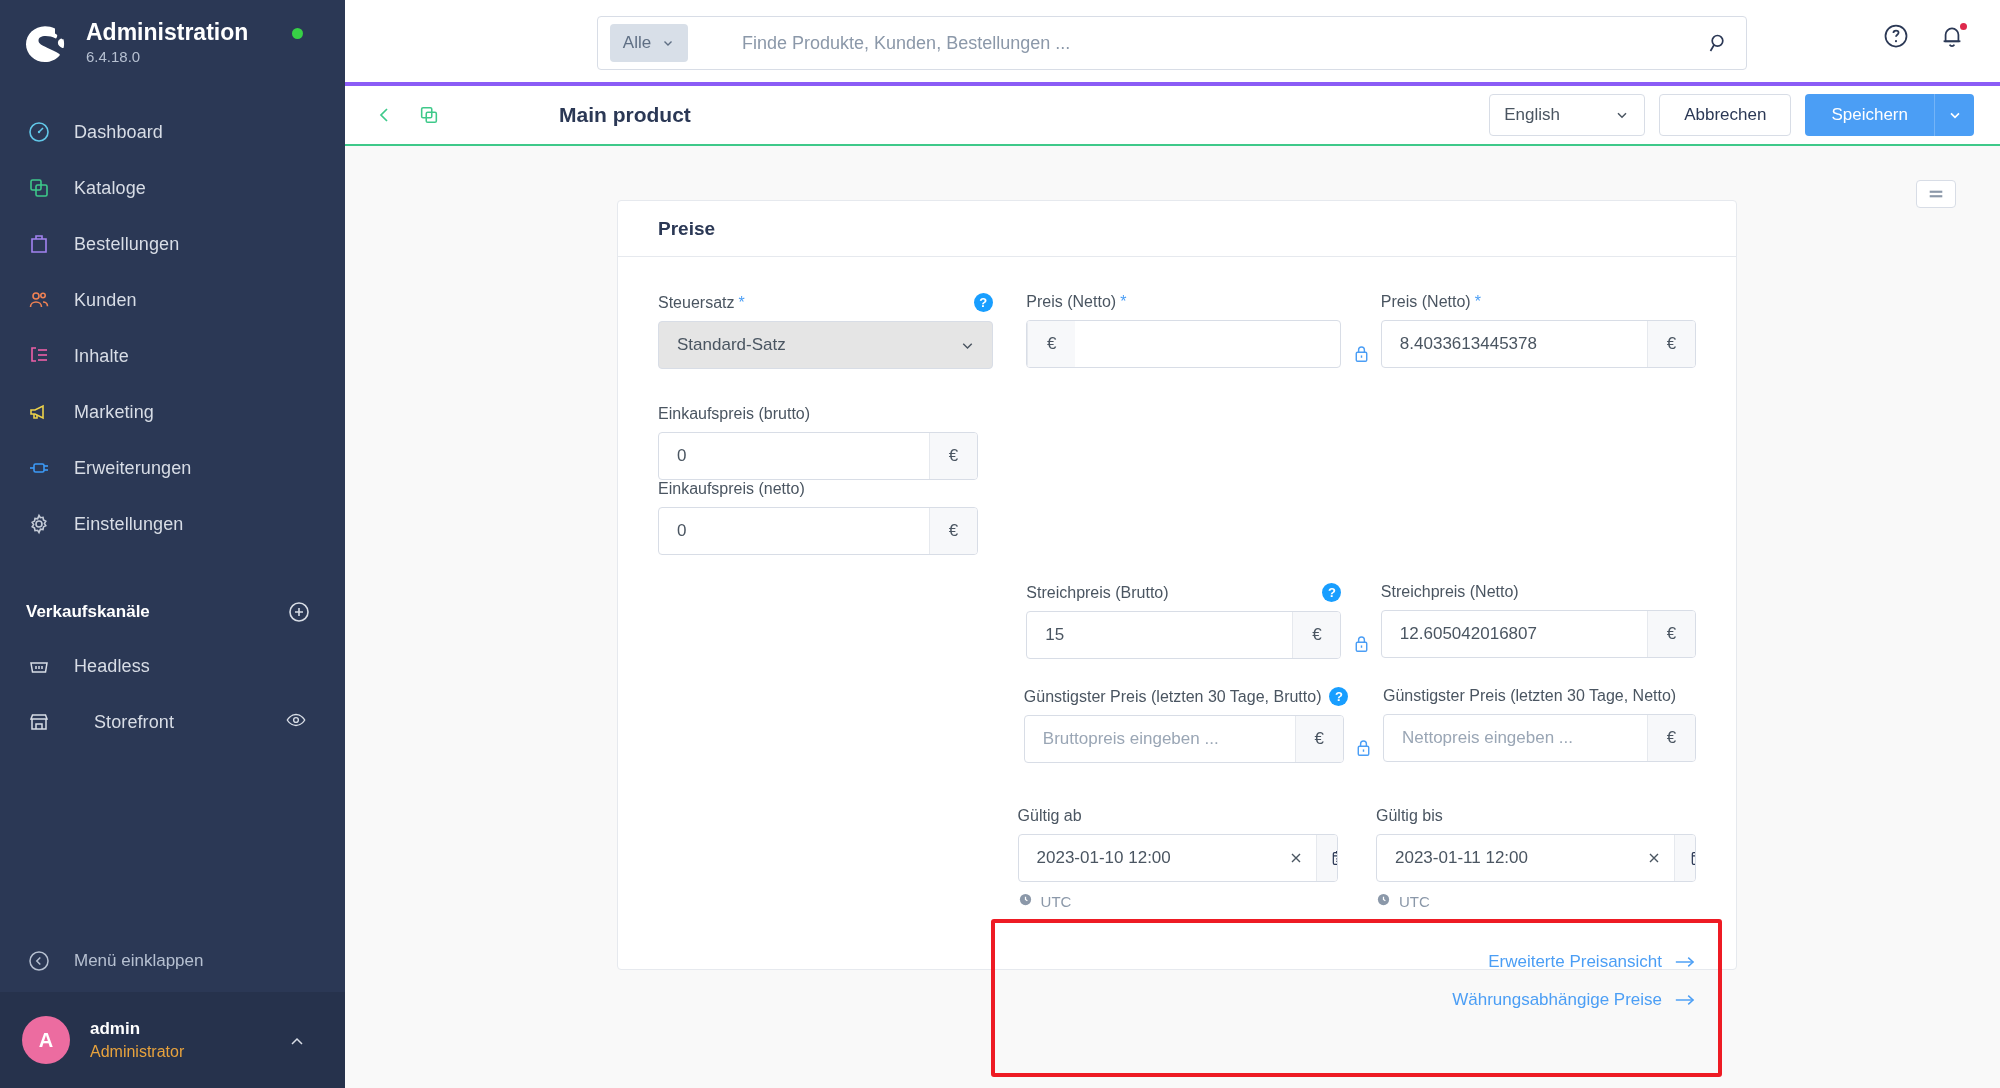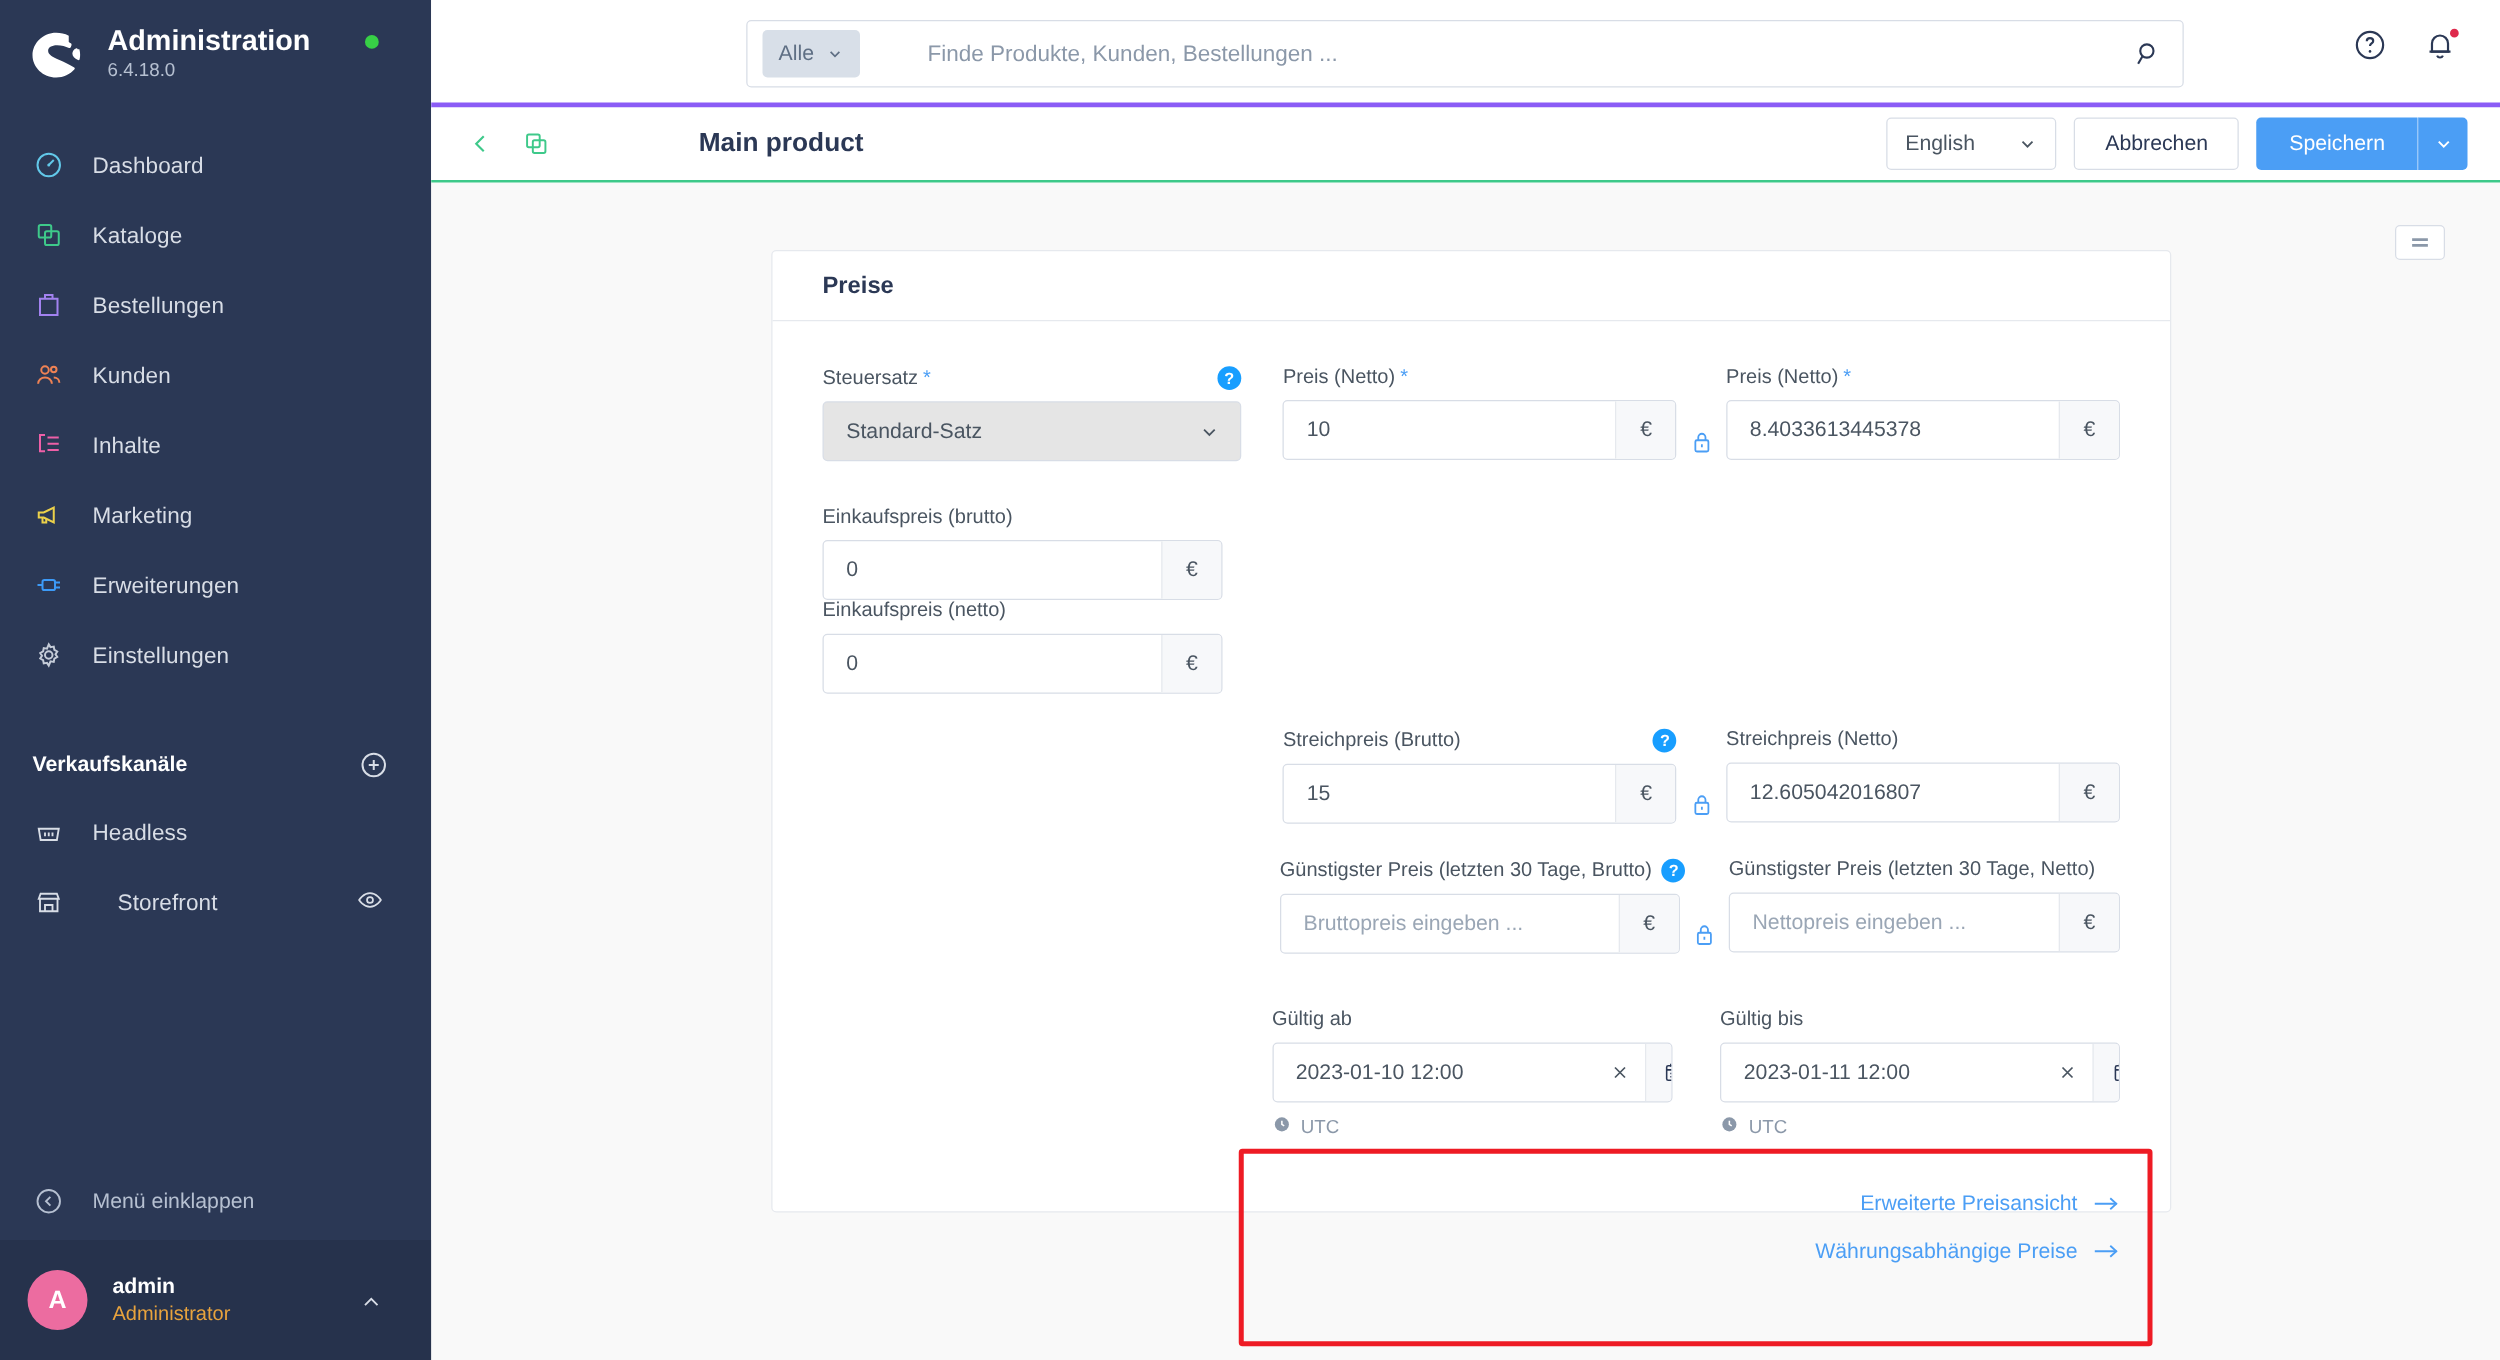--- a/index.html
+++ b/index.html
@@ -111,21 +111,21 @@
     display: flex; align-items: center; flex: none; position: relative;
   }
   .sb-left { display: flex; align-items: center; gap: 16px; padding-left: 26px; }
   .sb-iconbtn { cursor: pointer; display: flex; align-items: center; justify-content: center; width: 28px; height: 28px; }
   .sb-title {
     position: absolute; left: 214px;
     font-size: 21px; font-weight: bold; color: #2b3855;
   }
   .sb-right { position: absolute; right: 26px; display: flex; align-items: center; gap: 14px; }
   .lang-select {
-    width: 136px; height: 42px; border: 1px solid #d8dde6; border-radius: 4px;
+    width: 156px; height: 42px; border: 1px solid #d8dde6; border-radius: 4px;
     background: #fff; display: flex; align-items: center; justify-content: space-between;
     padding: 0 14px; font-size: 17px; color: #4a5561; cursor: pointer;
   }
   .btn-ghost {
     height: 42px; padding: 0 24px; border: 1px solid #d8dde6; border-radius: 4px;
     background: #fff; color: #2b3855; font-size: 17px; cursor: pointer;
     display: flex; align-items: center; font-family: "Liberation Sans", sans-serif;
   }
   .btn-primary {
     height: 42px; padding: 0 26px; border: none; border-radius: 4px 0 0 4px;
@@ -497,21 +497,20 @@
             </div>
 
             <div style="width:34px;"></div>
 
             <div class="field" style="width:320px;">
               <div class="field-label label-row">
                 <span>Preis (Netto)</span>
                   <span class="req">*</span>
               </div>
               <div class="inp">
-                <input type="text" value="10" style="">
                 <span class="suffix">€</span>
               </div>
             </div>
 
             <div style="width:40px; position:relative;">
               <span class="lock" style="left:12px; top:51px;">
                 <svg width="15" height="18" viewBox="0 0 16 20" fill="none" stroke="#4b9ef5" stroke-width="1.6">
                   <rect x="2.2" y="8" width="11.6" height="10" rx="1.4"></rect>
                   <path d="M4.8 8V5.4a3.2 3.2 0 016.4 0V8"></path>
                   <path d="M8 11.6v2.6"></path>

